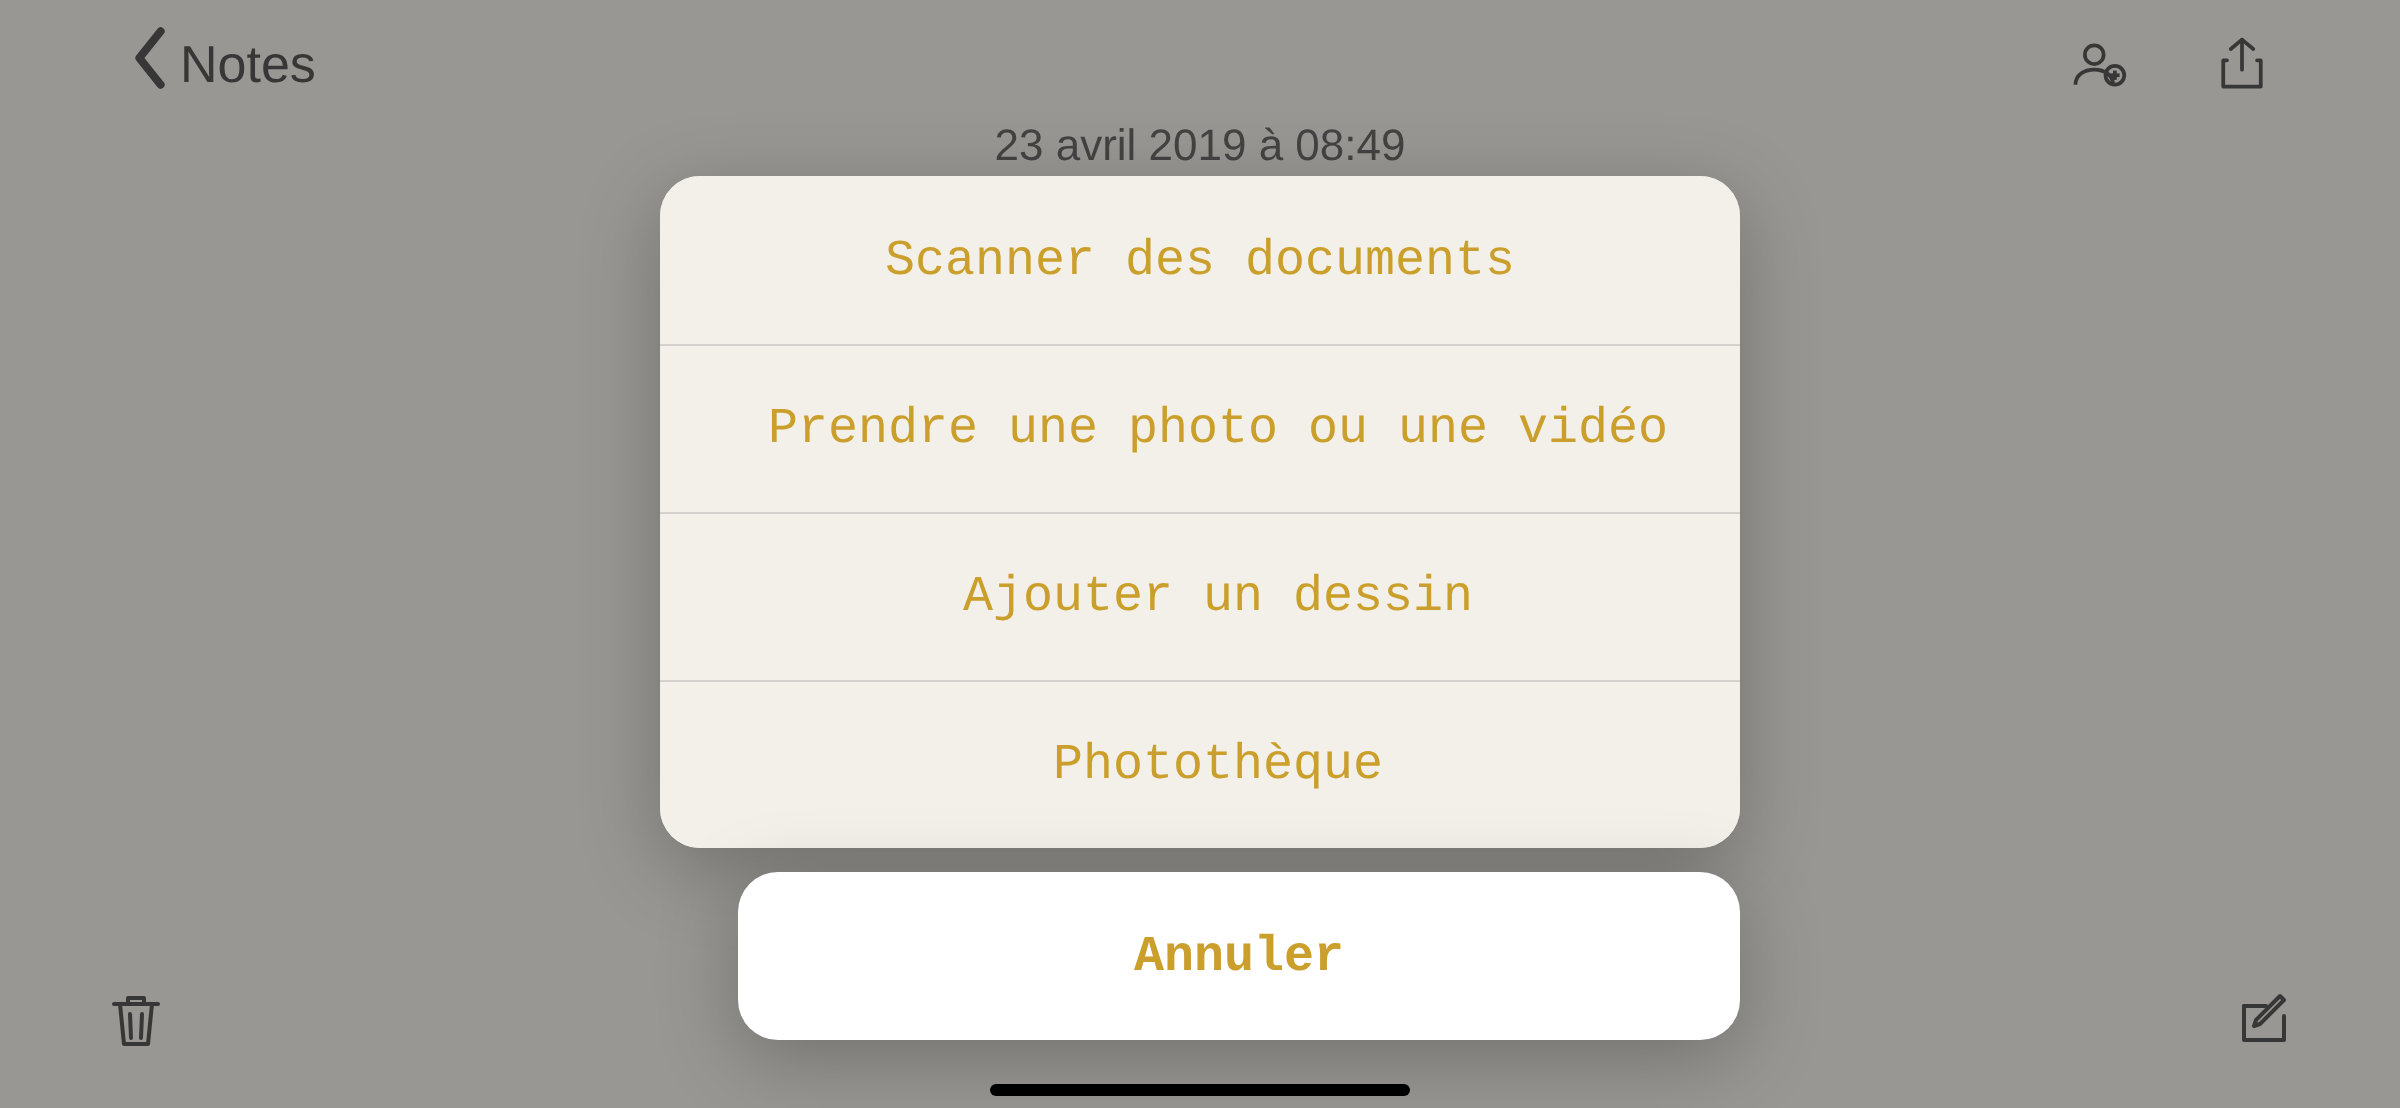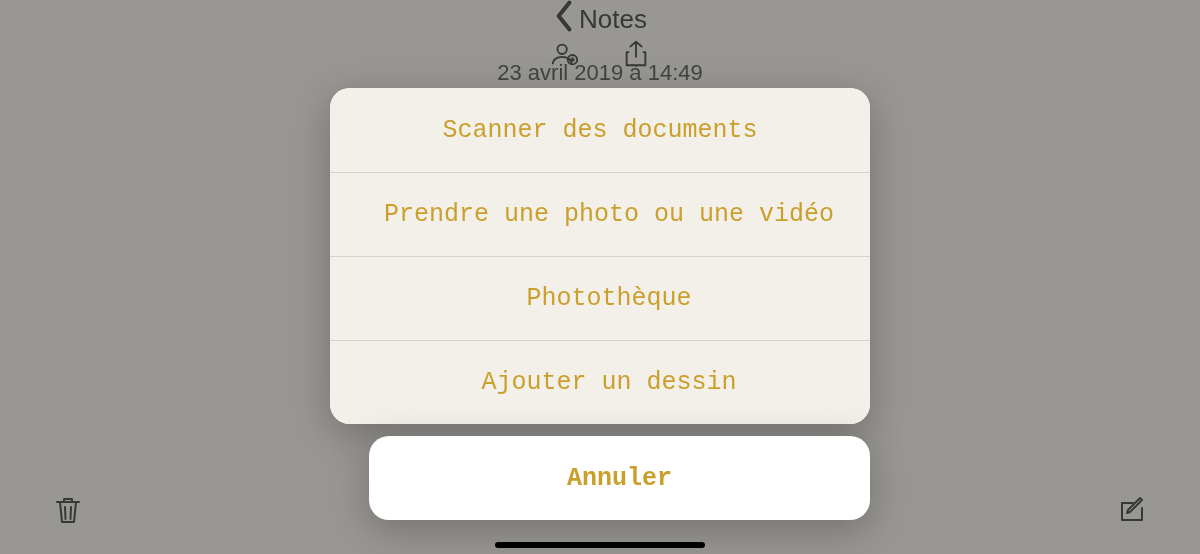--- a/index.html
+++ b/index.html
@@ -12,21 +12,20 @@
     }
     .overlay {
       position: absolute; inset: 0;
       background: rgba(0,0,0,0.38);
     }
     .nav {
       position: absolute; top: 0; left: 0; right: 0;
       height: 64px; display: flex; align-items: center;
       padding: 0 64px;
       color: #5a5a5a;
-      flex-direction: column;
     }
     .back {
       display: flex; align-items: center; gap: 4px;
       font-size: 26px;
       color: #5a5a5a;
     }
     .back svg { width: 22px; height: 32px; }
     .nav-spacer { flex: 1; }
     .nav-icons { display: flex; align-items: center; gap: 42px; }
     .nav-icons svg { width: 30px; height: 30px; display: block; }
@@ -98,21 +97,21 @@
       <span>
         <svg viewBox="0 0 32 32" fill="none" stroke="#5a5a5a" stroke-width="2" stroke-linecap="round" stroke-linejoin="round">
           <path d="M16 3v16"></path>
           <path d="M10 8l6-5 6 5"></path>
           <path d="M8 14H6v14h20V14h-2"></path>
         </svg>
       </span>
     </div>
   </div>
 
-  <div class="timestamp">23 avril 2019 à 14:49</div>
+  <div class="timestamp">23 avril 2019 à 08:49</div>
 
   <div class="toolbar">
     <span>
       <svg viewBox="0 0 32 32" fill="none" stroke="currentColor" stroke-width="2" stroke-linecap="round" stroke-linejoin="round">
         <path d="M5 8h22"></path>
         <path d="M12 8V5h8v3"></path>
         <path d="M8 8l2 20h12l2-20"></path>
         <line x1="13" y1="13" x2="13.5" y2="25"></line>
         <line x1="19" y1="13" x2="18.5" y2="25"></line>
       </svg>
@@ -130,24 +129,24 @@
 
   <div class="sheet-wrap">
     <div class="sheet">
       <div class="sheet-item">
         <span>Scanner des documents</span>
       </div>
       <div class="sheet-item">
         <span>Prendre une photo ou une vidéo</span>
       </div>
       <div class="sheet-item">
-        <span>Photothèque</span>
+        <span>Ajouter un dessin</span>
       </div>
       <div class="sheet-item">
-        <span>Ajouter un dessin</span>
+        <span>Photothèque</span>
       </div>
     </div>
     <div class="cancel">
       <span>Annuler</span>
     </div>
   </div>
 
   <div class="home-indicator"></div>
 
 </div>

